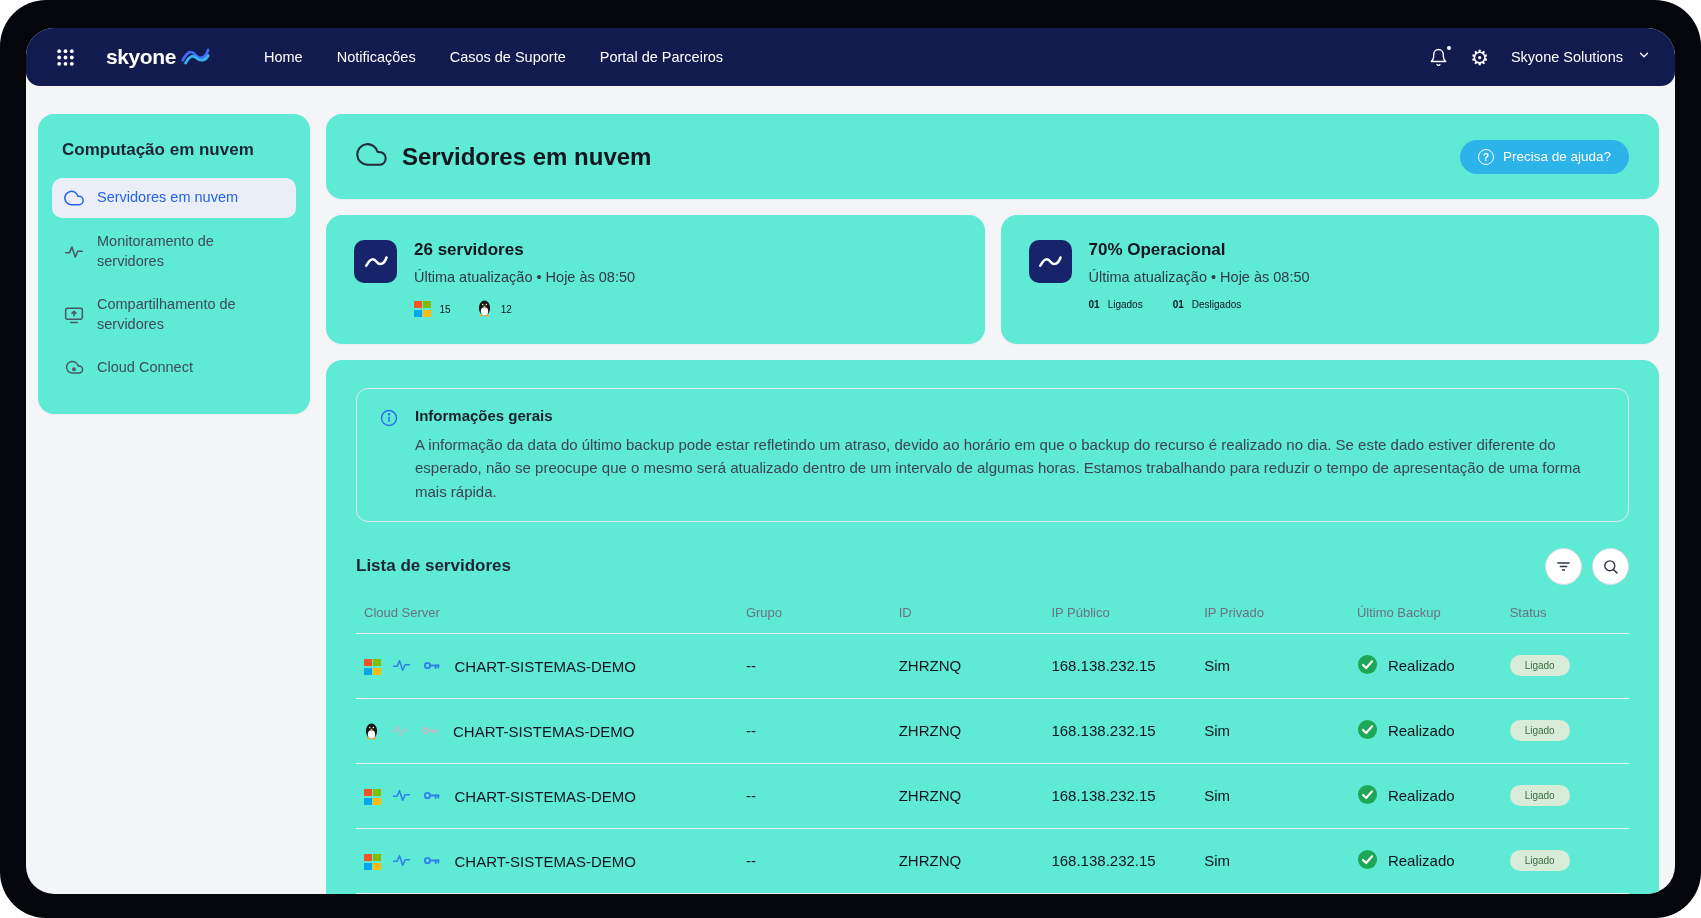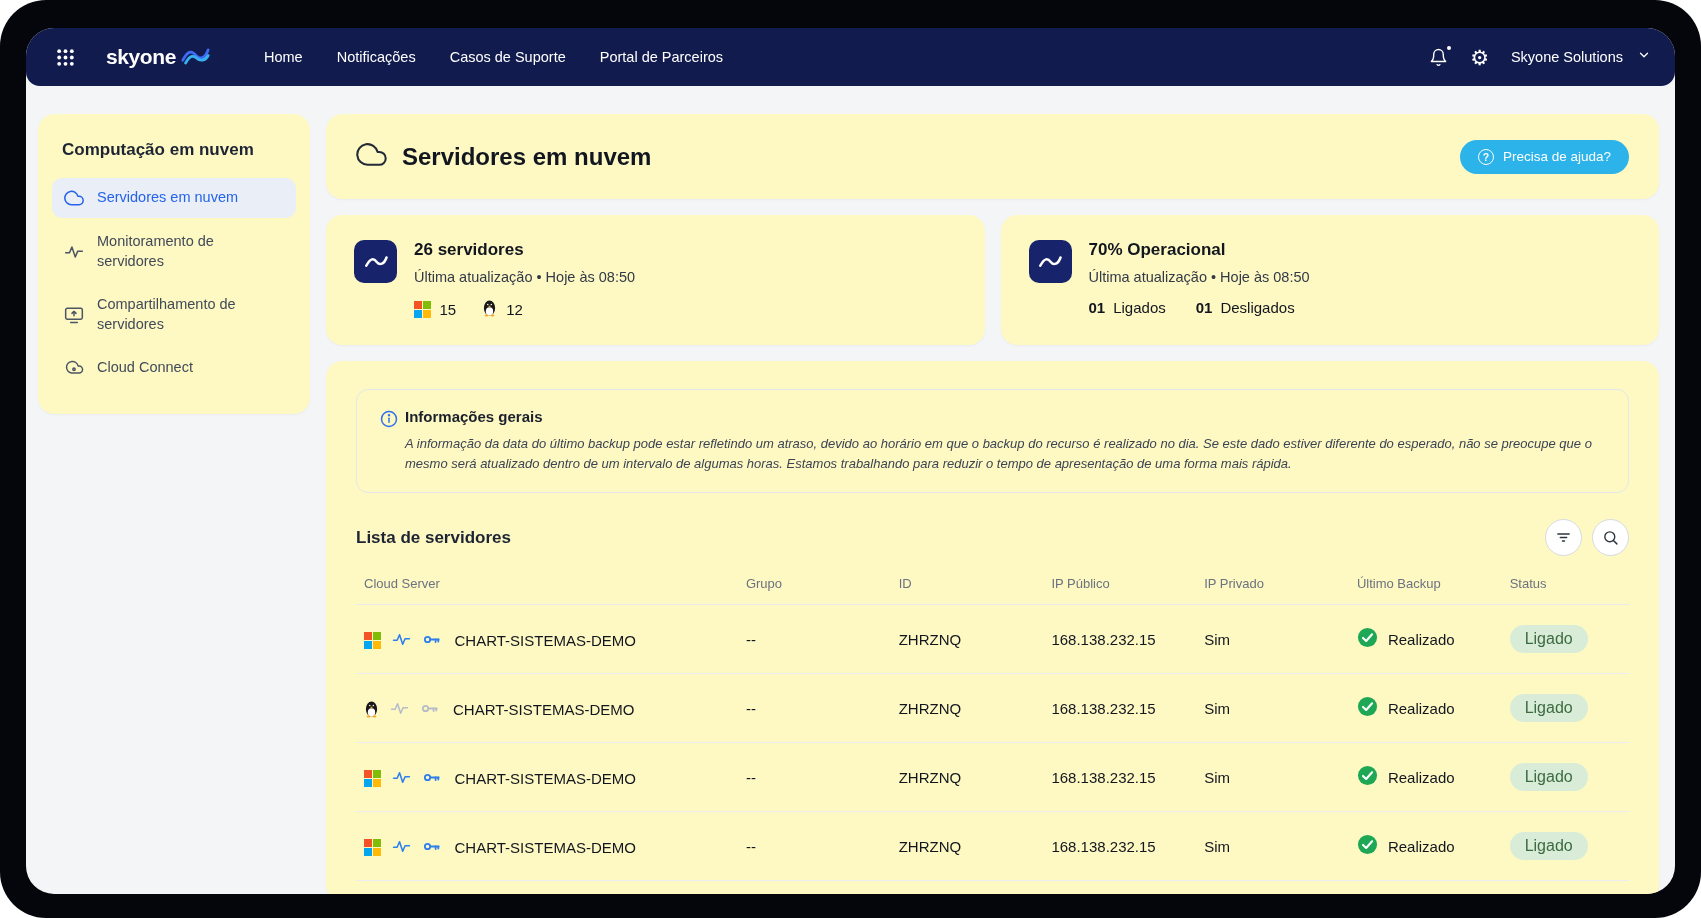--- a/index.html
+++ b/index.html
@@ -34,46 +34,46 @@
              box-shadow:0 1px 2px rgba(16,24,40,.04); }
   .sidebar-title { font-size:17px; font-weight:600; color:#1d2433; margin:0 0 18px 10px; }
   .side-item { display:flex; align-items:center; gap:13px; padding:10px 12px; border-radius:10px;
                color:#414a59; font-size:14.5px; line-height:1.35; cursor:pointer; margin-bottom:4px; }
   .side-item .s-ico { flex:none; width:20px; height:20px; color:#4b5563; display:flex; align-items:center; }
   .side-item.active { background:#e9eef7; color:#2563eb; }
   .side-item.active .s-ico { color:#2563eb; }
 
   
   .main { flex:1; min-width:0; display:flex; flex-direction:column; gap:16px; padding-right:4px; }
-  .card { background:#fef9c3; border-radius:16px; box-shadow:0 1px 2px rgba(16,24,40,.04); }
+  .card { background:#5eead4; border-radius:16px; box-shadow:0 1px 2px rgba(16,24,40,.04); }
 
   .header-card { padding:25px 30px; display:flex; align-items:center; justify-content:space-between; }
   .page-title-wrap { display:flex; align-items:center; gap:15px; }
   .page-title { font-size:24px; font-weight:600; color:#12161f; }
   .help-btn { background:#2cb3ea; color:#fff; border:none; border-radius:999px; padding:9px 18px;
               font-size:13.5px; display:flex; align-items:center; gap:9px; cursor:pointer;
               font-family:inherit; }
   .q-circle { width:16px; height:16px; border:1.4px solid #fff; border-radius:50%;
               display:flex; align-items:center; justify-content:center; font-size:10.5px; font-weight:700; }
 
   .stats-row { display:flex; gap:16px; }
   .stat-card { flex:1; padding:25px 28px; display:flex; gap:17px; align-items:flex-start; }
   .stat-tile { width:43px; height:43px; border-radius:10px; background:#17246b; flex:none;
                display:flex; align-items:center; justify-content:center; }
   .stat-title { font-size:17px; font-weight:700; color:#12161f; margin-bottom:9px; }
   .stat-sub { font-size:14.5px; color:#323a47; }
-  .stat-meta { display:flex; align-items:center; gap:26px; margin-top:14px; font-size:15px; color:#12161f; }
+  .stat-meta { display:flex; align-items:center; gap:26px; margin-top:14px; font-size:10px; color:#12161f; }
   .os-count { display:flex; align-items:center; gap:9px; }
   .onoff { display:flex; align-items:center; gap:8px; }
   .onoff b { font-weight:700; }
 
   .big-card { padding:28px 30px 20px 30px; flex:none; }
-  .info-box { border:1px solid #e3e6ec; border-radius:12px; padding:18px 22px; display:flex; gap:6px; }
+  .info-box { border:1px solid #e3e6ec; border-radius:12px; padding:18px 22px; display:flex; gap:16px; }
   .info-title { font-size:15px; font-weight:700; color:#1a202c; margin-bottom:9px; }
-  .info-text { font-size:13px; color:#3c4454; line-height:1.55; max-width:1380px;font-style:italic; }
+  .info-text { font-size:15px; color:#3c4454; line-height:1.55; max-width:1380px; }
 
   .list-head { display:flex; align-items:center; justify-content:space-between; margin:26px 0 8px 0; }
   .list-title { font-size:17px; font-weight:600; color:#1d2433; }
   .round-btns { display:flex; gap:10px; }
   .round-btn { width:37px; height:37px; border-radius:50%; border:1px solid #d7dae1; background:#fff;
                display:flex; align-items:center; justify-content:center; cursor:pointer; color:#2f3640; }
 
   table { width:100%; border-collapse:collapse; table-layout:fixed; }
   th { text-align:left; font-weight:400; font-size:13px; color:#6b7280; padding:12px 8px 13px 8px;
        border-bottom:1px solid #e8eaee;margin-left:48px; }
@@ -81,21 +81,21 @@
   .col-server { width:30%; } .col-sm { width:12%; } .col-status { width:10%; }
   .server-cell { display:flex; align-items:flex-end; gap:11px; }
   .server-name { margin-left:3px; }
   .row-icon { display:flex; align-items:center; color:#2f80ed; }
   .row-icon.muted { color:#b7bdc7; }
   .os-icon { display:flex; align-items:center; }
   .win-grid { display:grid; grid-template-columns:7.5px 7.5px; grid-template-rows:7.5px 7.5px; gap:1.5px; }
   .win-grid i { display:block; }
   .backup-cell { display:flex; align-items:center; gap:10px; }
   .pill { display:inline-block; background:#d8ecd8; color:#3c6b41; border-radius:999px;
-          padding:5px 15px; font-size:16px; }
+          padding:5px 15px; font-size:10px; }
 </style>
 </head>
 <body>
 
 <div class="frame">
 <div class="app">
 
   <div class="navbar">
     <div class="nav-left">
       <div class="apps-btn">

